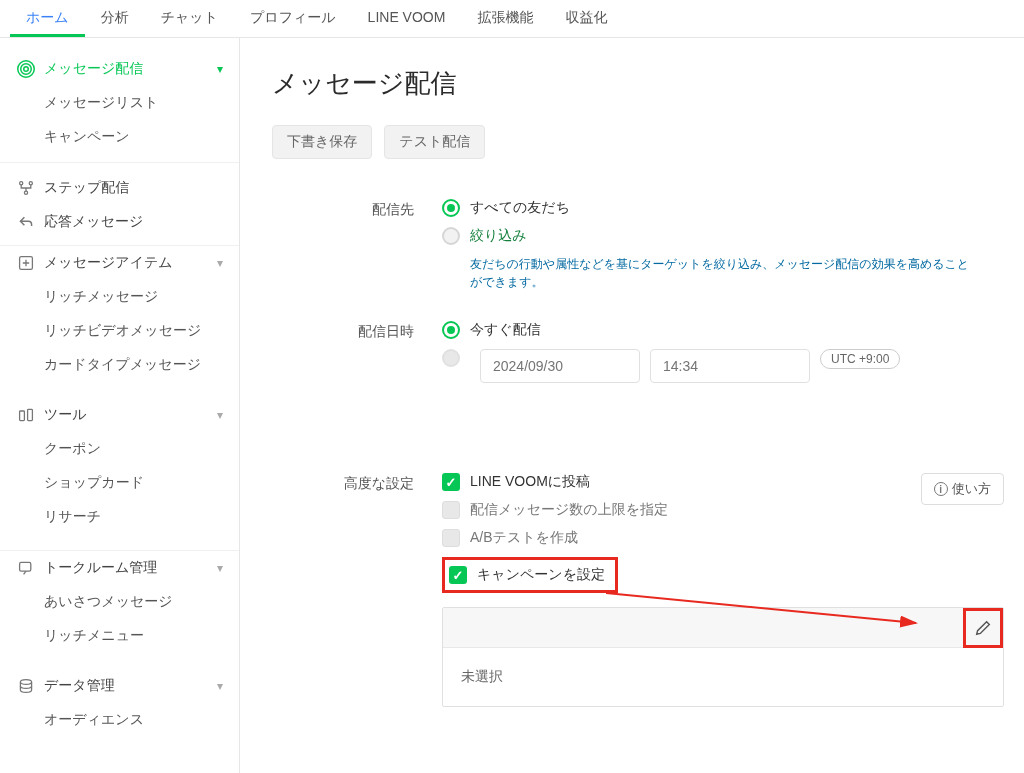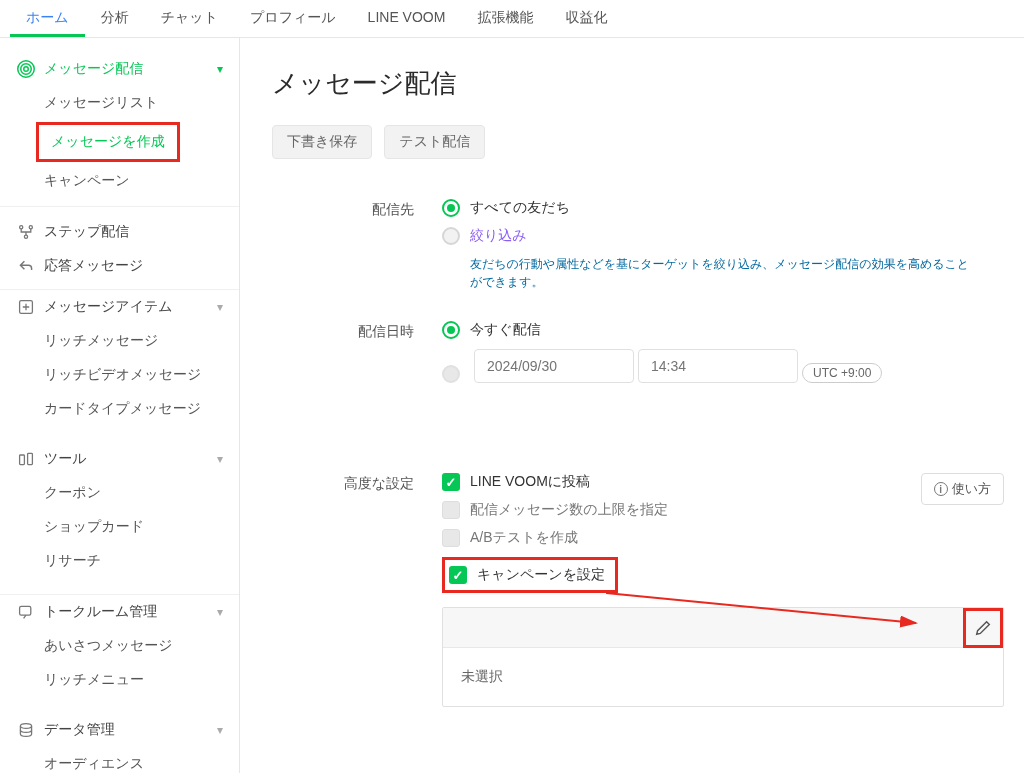--- a/index.html
+++ b/index.html
@@ -27,21 +27,21 @@
 .form-row { display: flex; margin-bottom: 30px; }
 .form-label { width: 170px; text-align: right; padding-right: 28px; color: #555; padding-top: 2px; font-size: 14px; }
 .form-body { flex: 1; }
 .opt { display: flex; align-items: center; margin-bottom: 10px; }
 .radio { width: 18px; height: 18px; border-radius: 50%; margin-right: 10px; display: inline-flex; align-items: center; justify-content: center; position: relative; }
 .radio.on { border: 2px solid #06c755; }
 .radio.on::after { content: ""; width: 8px; height: 8px; background: #06c755; border-radius: 50%; }
 .radio.off { border: 2px solid #d6d6d6; background: #f2f2f2; }
 .radio.disabled { background: #e8e8e8; border: 2px solid #e0e0e0; }
 .help-text { font-size: 12px; color: #0369a1; line-height: 1.5; margin-left: 28px; margin-top: 2px; max-width: 500px; }
-.date-row { display: flex; align-items: flex-end; gap: 4px; margin-top: 8px; }
+.date-row { display: flex; align-items: flex-start; gap: 10px; margin-top: 8px; }
 .date-input { border: 1px solid #e0e0e0; border-radius: 4px; padding: 8px 12px; color: #c0c0c0; font-size: 14px; background: #fff; width: 160px; }
 .tz-badge { border: 1px solid #ccc; border-radius: 12px; padding: 2px 10px; font-size: 12px; color: #666; }
 .chk { width: 18px; height: 18px; border-radius: 3px; margin-right: 10px; display: inline-flex; align-items: center; justify-content: center; flex-shrink: 0; }
 .chk.on { background: #06c755; color: #fff; font-size: 13px; font-weight: bold; }
 .chk.off { background: #e8e8e8; border: 1px solid #ddd; }
 .adv-row { display: flex; align-items: center; margin-bottom: 10px; }
 .adv-header { display: flex; align-items: flex-start; }
 .usage-btn { border: 1px solid #ddd; border-radius: 4px; padding: 6px 12px; cursor: pointer; color: #555; display: flex; align-items: center; gap: 4px; font-size: 13px; background: #fff; }
 .info-icon { width: 14px; height: 14px; border: 1.5px solid #777; border-radius: 50%; display: inline-flex; align-items: center; justify-content: center; font-size: 10px; font-weight: bold; color: #777; }
 .campaign-highlight { border: 3px solid #e8291f; padding: 6px 10px 6px 4px; display: inline-flex; align-items: center; margin-bottom: 12px; }
@@ -74,21 +74,20 @@
             <svg width="18" height="18" viewBox="0 0 24 24" fill="none" stroke="#06c755" stroke-width="2">
               <circle cx="12" cy="12" r="3"></circle>
               <circle cx="12" cy="12" r="7"></circle>
               <circle cx="12" cy="12" r="11"></circle>
             </svg>
           </span>
         <span class="label">メッセージ配信</span>
         <span class="chev">▾</span>
       </div>
       <div class="side-sub">メッセージリスト</div>
-      <div class="sub-wrap"><span class="highlight-red"><div class="side-sub active" style="margin:0;padding:8px 12px;">メッセージを作成</div></span></div>
       <div class="side-sub">キャンペーン</div>
     </div>
     <div class="side-head">
       <span class="icon">
           <svg width="16" height="16" viewBox="0 0 20 20" fill="none" stroke="#777" stroke-width="1.6">
             <circle cx="4" cy="4" r="2"></circle>
             <circle cx="16" cy="4" r="2"></circle>
             <circle cx="10" cy="16" r="2"></circle>
             <path d="M4 6v4h12V6M10 10v4"></path>
           </svg>
@@ -175,21 +174,21 @@
 
     <div class="form-row">
       <div class="form-label">配信先</div>
       <div class="form-body">
         <div class="opt">
           <span class="radio on"></span>
           <span>すべての友だち</span>
         </div>
         <div class="opt">
           <span class="radio off"></span>
-          <span style="color:#8b5cf6;">絞り込み</span>
+          <span style="color:#15803d;">絞り込み</span>
         </div>
         <div class="help-text">友だちの行動や属性などを基にターゲットを絞り込み、メッセージ配信の効果を高めることができます。</div>
       </div>
     </div>
 
     <div class="form-row">
       <div class="form-label">配信日時</div>
       <div class="form-body">
         <div class="opt">
           <span class="radio on"></span>

